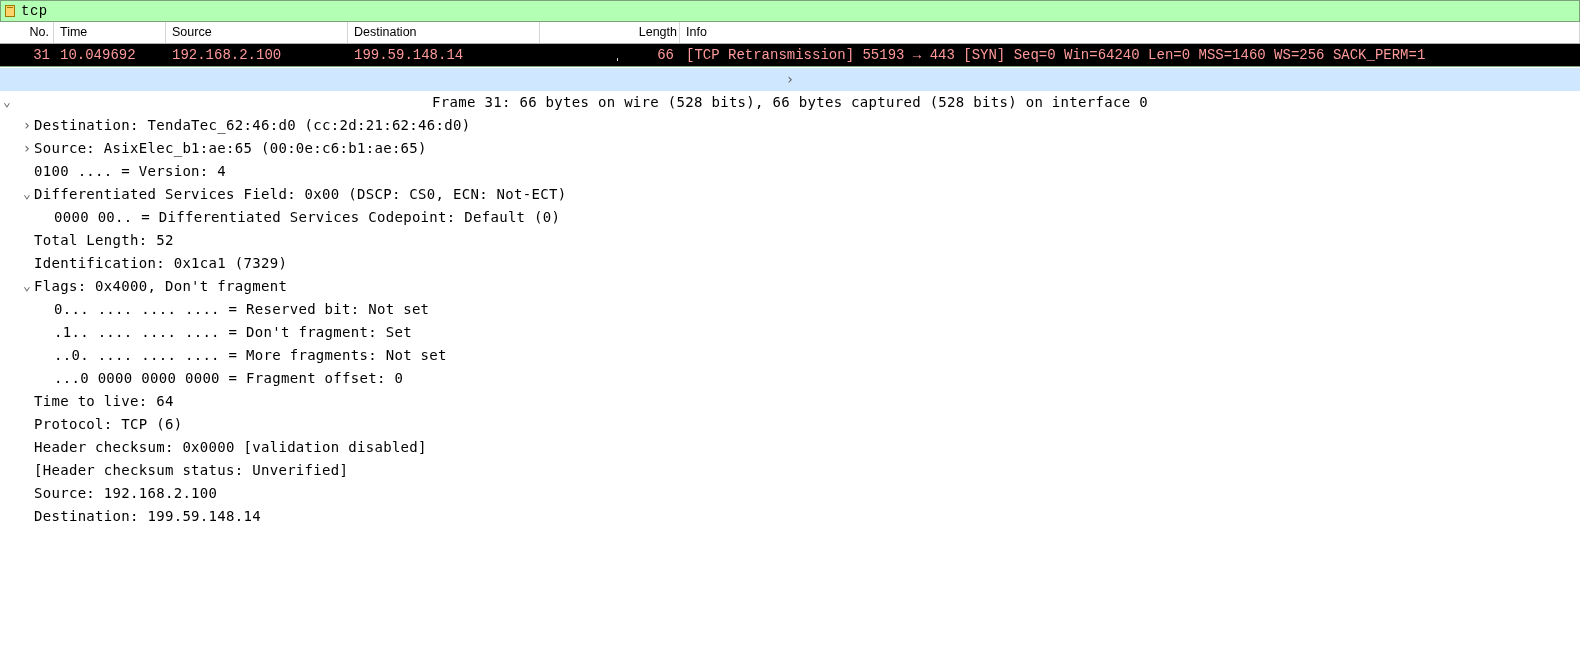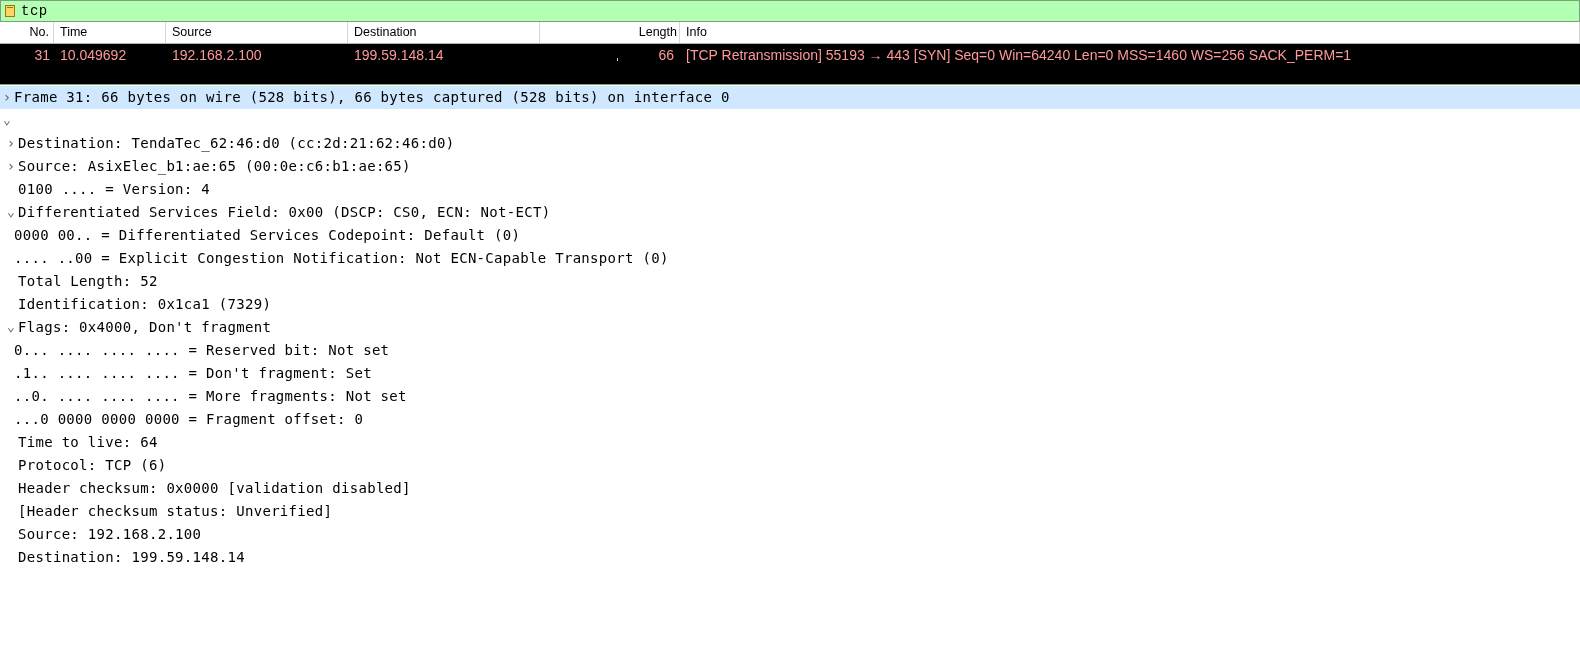--- a/index.html
+++ b/index.html
@@ -47,23 +47,23 @@
     border-right: 1px solid #d6d6d6;
     padding: 3px 2px 0 6px;
     color: #000;
     white-space: nowrap;
     overflow: hidden;
   }
   .packet-row {
     display: flex;
     background: #000;
     color: #ff9999;
-    font-family: Liberation Sans, sans-serif;
-    font-size: 14px;
-    height: 40px;
+    font-family: Liberation Mono, monospace;
+    font-size: 14px;
+    height: 22px;
     line-height: 22px;
     white-space: nowrap;
     justify-content: flex-end;
   }
   .packet-cell {
     padding: 0 6px;
     overflow: hidden;
     white-space: nowrap;
   }
   .col-no    { width: 54px; text-align: right; padding-right: 4px; }
@@ -82,37 +82,38 @@
   }
   .tree-row {
     display: flex;
     align-items: center;
     height: 23px;
     padding-left: 0;
     white-space: pre;
   }
   .tree-row.selected {
     background: #cfe8ff;
+    flex-direction: column;
   }
   .tree-row.headerish {
     background: #f2f2f2;
   }
   .expander {
     width: 14px;
     display: inline-flex;
     justify-content: center;
     align-items: center;
     color: #606060;
     font-size: 10px;
     user-select: none;
   }
   .expander.closed::before { content: "›"; font-size: 14px; }
   .expander.open::before   { content: "⌄"; font-size: 13px; position:relative; top:-1px;}
-  .ind1 { padding-left: 4px; }
-  .ind2 { }
+  .ind1 { padding-left: 20px; }
+  .ind2 { padding-left: 40px; }
   .txt { letter-spacing: 0.3px; }
 </style>
 </head>
 <body>
 
 <div class="filter-bar">
   <span class="bookmark-icon">
     <svg viewBox="0 0 12 12">
         <rect x="1.5" y="0.5" width="9" height="11" fill="#ffd36b" stroke="#a07a00" stroke-width="1"></rect>
         <rect x="3" y="2" width="6" height="1" fill="#a07a00"></rect>
@@ -165,24 +166,20 @@
     <span class="txt">0100 .... = Version: 4</span>
   </div>
   <div class="tree-row ind1">
     <span class="expander open"></span>
     <span class="txt">Differentiated Services Field: 0x00 (DSCP: CS0, ECN: Not-ECT)</span>
   </div>
   <div class="tree-row ind2">
     <span class="expander"></span>
     <span class="txt">0000 00.. = Differentiated Services Codepoint: Default (0)</span>
   </div>
-  <div class="tree-row ind2">
-    <span class="expander"></span>
-    <span class="txt">.... ..00 = Explicit Congestion Notification: Not ECN-Capable Transport (0)</span>
-  </div>
   <div class="tree-row ind1">
     <span class="expander"></span>
     <span class="txt">Total Length: 52</span>
   </div>
   <div class="tree-row ind1">
     <span class="expander"></span>
     <span class="txt">Identification: 0x1ca1 (7329)</span>
   </div>
   <div class="tree-row ind1">
     <span class="expander open"></span>

